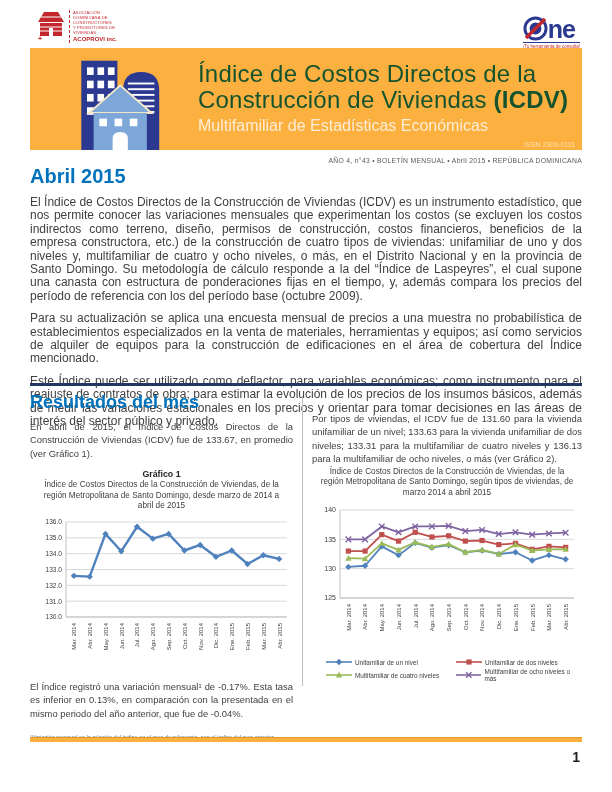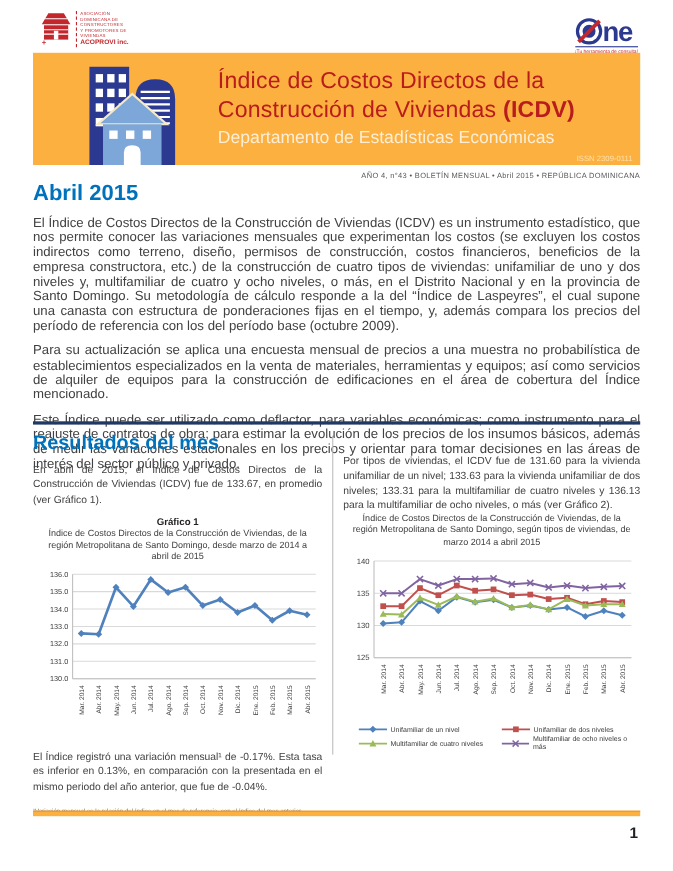--- a/index.html
+++ b/index.html
@@ -18,21 +18,21 @@
   .one-mark { display:flex; align-items:center; }
   .one-ne { font-size:25px; font-weight:bold; color:#2B3990; letter-spacing:-1px; line-height:24px; }
   .one-tagline { font-size:4.5px; color:#C1272D; border-top:1.5px solid #2B3990; margin-top:1px; padding-top:1px; text-align:center; }
   
   .banner {
     position:absolute; left:30px; top:48px; width:552px; height:102px;
     background:#FBB040;
   }
   .banner-icon { position:absolute; left:38px; top:7px; }
   .banner-text { position:absolute; left:168px; top:13px; }
-  .banner-title { font-size:21px; line-height:26px; color:#b91c1c; letter-spacing:.2px; }
+  .banner-title { font-size:24px; line-height:26px; color:#14532d; letter-spacing:.2px; }
   .banner-title b { font-weight:bold; }
   .banner-sub { font-size:16px; color:rgba(255,255,255,.78); margin-top:4px; }
   .issn { position:absolute; right:7px; bottom:2px; font-size:7px; color:#FFE0A8; }
   
   .meta { position:absolute; top:157px; right:30px; font-size:6.8px; color:#58595B; letter-spacing:.3px; }
   
   .month-title { position:absolute; left:30px; top:165px; font-size:20px; font-weight:bold; color:#0072BC; }
   .intro { position:absolute; left:30px; top:196px; width:552px; }
   .intro p { font-size:12px; line-height:13.4px; text-align:justify; margin-bottom:9px; color:#414042; }
   
@@ -123,21 +123,21 @@
           <rect x="49" y="67" width="8" height="8"></rect>
           <rect x="65" y="67" width="8" height="8"></rect>
         <path d="M47,100 L47,88 Q47,81 55,81 Q63,81 63,88 L63,100 Z"></path>
       </g>
     </svg>
     <div class="banner-text">
       <div class="banner-title">
         <span>Índice de Costos Directos de la</span><br>
         <span>Construcción de Viviendas </span><b>(ICDV)</b>
       </div>
-      <div class="banner-sub">Departamento de Estadísticas Económicas</div>
+      <div class="banner-sub">Multifamiliar de Estadísticas Económicas</div>
     </div>
     <div class="issn">ISSN 2309-0111</div>
   </div>
 
   <div class="meta">AÑO 4,  n°43   •   BOLETÍN MENSUAL   •   Abril 2015   •   REPÚBLICA DOMINICANA</div>
 
   <div class="month-title">Abril 2015</div>
 
   <div class="intro">
     <p>El Índice de Costos Directos de la Construcción de Viviendas (ICDV) es un instrumento estadístico, que nos permite conocer las variaciones mensuales que experimentan los costos (se excluyen los costos indirectos como terreno, diseño, permisos de construcción, costos financieros, beneficios de la empresa constructora, etc.) de la construcción de cuatro tipos de viviendas: unifamiliar de uno y dos niveles y, multifamiliar de cuatro y ocho niveles, o más, en el Distrito Nacional y en la provincia de Santo Domingo. Su metodología de cálculo responde a la del “Índice de Laspeyres”, el cual supone una canasta con estructura de ponderaciones fijas en el tiempo, y, además compara los precios del período de referencia con los del período base (octubre 2009).</p>

